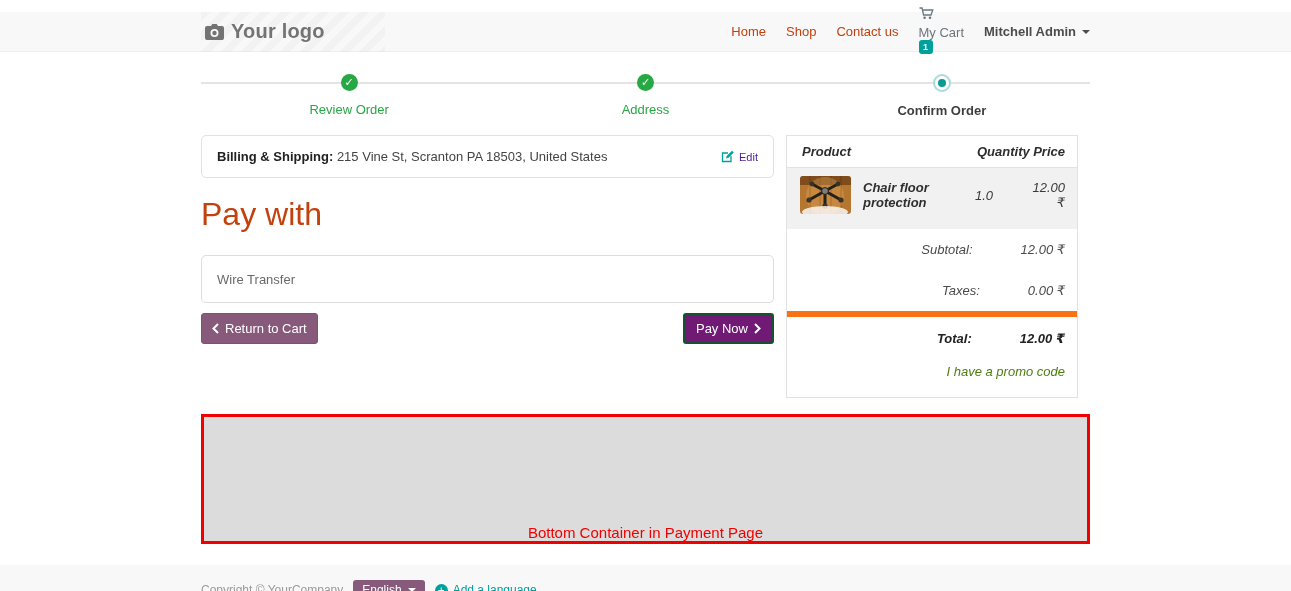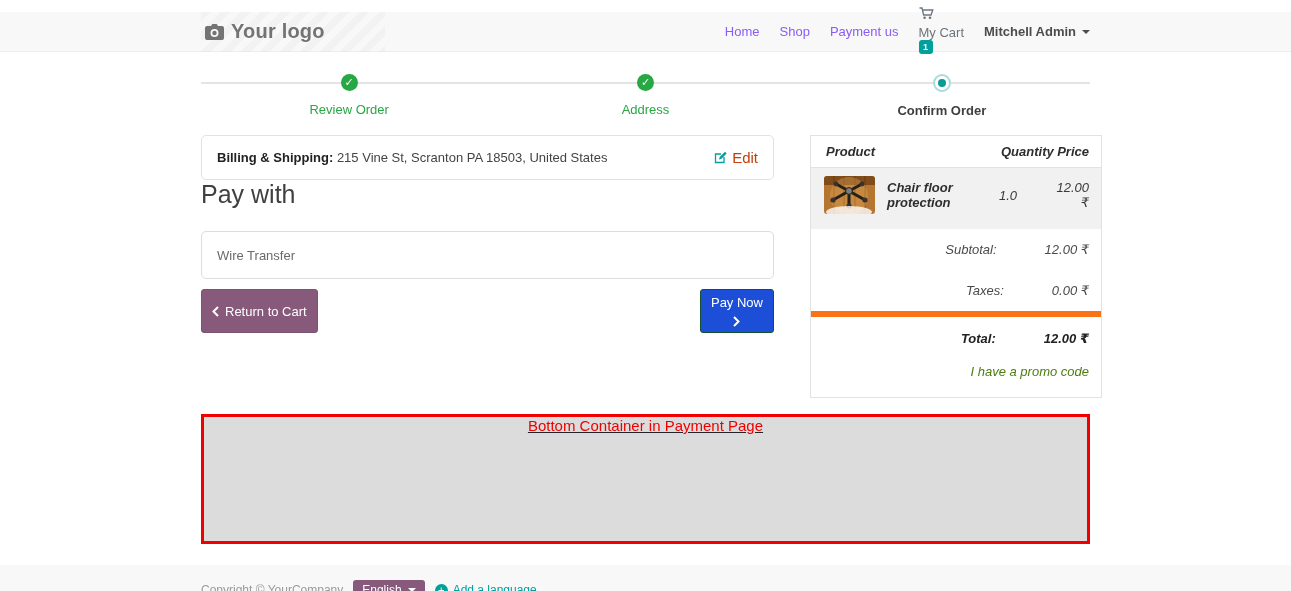--- a/index.html
+++ b/index.html
@@ -9,21 +9,21 @@
 
   
   .navbar { height:40px; background:#f8f8f8; border-bottom:1px solid #eeeeee; }
   .nav-inner { width:889px; margin:12px auto; height:100%; display:flex;
     align-items:center; justify-content:space-between; }
   .brand { display:flex; align-items:center; gap:7px; padding:0 60px 0 4px; height:40px;
     background:repeating-linear-gradient(135deg, rgba(0,0,0,0.022) 0 7px, transparent 7px 14px);
     text-decoration:none; cursor:pointer; }
   .brand-text { font-size:20px; font-weight:bold; color:#737373; letter-spacing:.2px; }
   .nav-right { display:flex; align-items:center; gap:20px; font-size:13px; }
-  .nav-link { color:#8b5cf6; text-decoration:none; cursor:pointer;text-align:right; }
+  .nav-link { color:#c2410c; text-decoration:none; cursor:pointer;text-align:right; }
   .nav-cart { color:#6d757c; text-decoration:none; display:flex; align-items:flex-start; gap:5px; cursor:pointer; position:relative;flex-direction:column; }
   .cart-badge { display:inline-block; min-width:14px; height:14px; background:#00A09D;
     color:#fff; font-size:9px; font-weight:bold; text-align:center; line-height:14px;
     border-radius:3px; position:relative; top:-5px; }
   .nav-user { color:#4c4c4c; font-weight:bold; text-decoration:none; display:flex; align-items:center; gap:6px; cursor:pointer; }
   .caret-down { width:0; height:0; border-left:4px solid transparent; border-right:4px solid transparent; border-top:4px solid #4c4c4c; }
 
   
   .container { width:889px; margin:0 auto; }
 
@@ -34,40 +34,40 @@
   .step-circle-done { width:17px; height:17px; border-radius:50%; background:#28a745;
     color:#fff; font-size:11px; font-weight:bold; display:flex; align-items:center; justify-content:center; }
   .step-circle-active { width:18px; height:18px; border-radius:50%; border:2px solid #a9dbd9;
     background:#fff; display:flex; align-items:center; justify-content:center; }
   .step-dot { width:8px; height:8px; border-radius:50%; background:#0b9a96; }
   .step-label { margin-top:11px; font-size:13px; }
   .step-label.done { color:#28a745; }
   .step-label.active { color:#3e3e3e; font-weight:bold; }
 
   
-  .main-row { display:flex; gap:36px; margin-top:17px; align-items:flex-start; }
+  .main-row { display:flex; gap:12px; margin-top:17px; align-items:flex-start; }
   .left-col { flex:0 0 573px; }
   .right-col { flex:0 0 292px; }
 
   .billing-box { border:1px solid #e2e2e2; border-radius:5px; padding:13px 15px;
     display:flex; align-items:center; justify-content:space-between; font-size:13px; }
   .billing-text b { color:#222; }
   .billing-text { color:#444; }
-  .edit-link { color:#c2410c; text-decoration:none; display:flex; align-items:center; gap:5px; cursor:pointer; font-size:15px;text-align:right; }
-
-  .pay-heading { font-size:25px; font-weight:400; color:#404040; }
+  .edit-link { color:#4c1d95; text-decoration:none; display:flex; align-items:center; gap:5px; cursor:pointer; font-size:11px;text-align:right; }
+
+  .pay-heading { margin-top:18px; font-size:32px; font-weight:400; color:#c2410c; }
 
   .payment-option { margin-top:22px; border:1px solid #ddd; border-radius:5px; height:48px;
     display:flex; align-items:center; padding:0 15px; font-size:13px; color:#6a6a6a; cursor:pointer; }
 
   .btn-row { margin-top:10px; display:flex; justify-content:space-between; }
   .btn { border:none; border-radius:3px; color:#fff; font-size:13px; padding:5px 10px;
     display:inline-flex; align-items:center; gap:6px; cursor:pointer; font-family:inherit; }
   .btn-return { background:#875A7B; border:1px solid #7b5270; }
-  .btn-pay { background:#1d4ed8; border:1px solid #14532d;flex-direction:column; }
+  .btn-pay { background:#701a75; border:3px solid #14532d; }
 
   
   .order-summary { border:1px solid #e2e2e2; background:#fff; font-size:13px;font-style:italic; }
   .os-header { display:grid; grid-template-columns:175px 55px 1fr; padding:8px 12px 8px 15px;
     font-weight:bold; color:#2e2e2e; border-bottom:1px solid #e2e2e2; align-items:center; }
   .os-header .col-price { text-align:right; }
   .os-item { display:grid; grid-template-columns:175px 55px 1fr; padding:8px 12px 15px 13px;
     background:#f1f1f1; align-items:center; }
   .os-prod { display:flex; align-items:center; gap:12px; }
   .os-thumb { width:51px; height:38px; border-radius:3px; overflow:hidden; flex:none; }
@@ -76,21 +76,21 @@
   .os-qty { color:#3a3a3a; }
   .sum-row { display:flex; justify-content:space-between; padding:13px 12px 13px 15px; color:#4a4a4a; }
   .sum-row .sum-label { flex:1; text-align:right; padding-right:48px; }
   .sum-block-total { border-top:6px solid #f97316; }
   .sum-row.total { font-weight:bold; color:#222; padding-top:14px; }
   .promo-row { text-align:right; padding:5px 12px 18px 15px; }
   .promo-link { color:#4d7c0f; text-decoration:none; cursor:pointer; }
 
   
   .bottom-container { margin-top:16px; height:130px; background:#dcdcdc; border:3px solid #f20000;
-    display:flex; align-items:flex-start; justify-content:center;text-decoration:underline; }
+    display:flex; align-items:flex-end; justify-content:center; }
   .bottom-container span { color:#f20000; font-size:15px; }
 
   
   .footer { position:absolute; left:0; top:565px; width:1291px; height:60px; background:#f8f8f8; }
   .footer-inner { width:889px; margin:0 auto; padding-top:15px; display:flex; align-items:center; gap:10px; font-size:12px; }
   .copyright { color:#9a9a9a; }
   .lang-btn { background:#875A7B; color:#fff; border:none; border-radius:3px; font-size:12px;
     padding:3px 9px; display:inline-flex; align-items:center; gap:6px; cursor:pointer; font-family:inherit; }
   .lang-btn .caret-down { border-top-color:#fff; }
   .add-lang { color:#00A09D; text-decoration:none; display:inline-flex; align-items:center; gap:5px; cursor:pointer; }
@@ -110,21 +110,21 @@
           <path fill="#737373" d="M6 2 L7.3 0 H11.7 L13 2 H17 A2 2 0 0 1 19 4 V14 A2 2 0 0 1 17 16 H2 A2 2 0 0 1 0 14 V4 A2 2 0 0 1 2 2 Z"></path>
           <circle cx="9.5" cy="9" r="4" fill="#f8f8f8"></circle>
           <circle cx="9.5" cy="9" r="2.2" fill="#737373"></circle>
         </svg>
       </span>
       <span class="brand-text">Your logo</span>
     </a>
     <div class="nav-right">
       <a class="nav-link">Home</a>
       <a class="nav-link">Shop</a>
-      <a class="nav-link">Payment us</a>
+      <a class="nav-link">Contact us</a>
       <a class="nav-cart">
         <span style="margin-top:3px;">
           <svg class="icon-svg" width="15" height="13" viewBox="0 0 15 13">
             <path fill="none" stroke="#6d757c" stroke-width="1.3" d="M0.5 1 H3 L4.6 8 H12 L13.8 3 H3.6"></path>
             <circle cx="5.6" cy="10.8" r="1.3" fill="#6d757c"></circle>
             <circle cx="11" cy="10.8" r="1.3" fill="#6d757c"></circle>
           </svg>
         </span>
         <span>My Cart</span>
         <span class="cart-badge">1</span>

